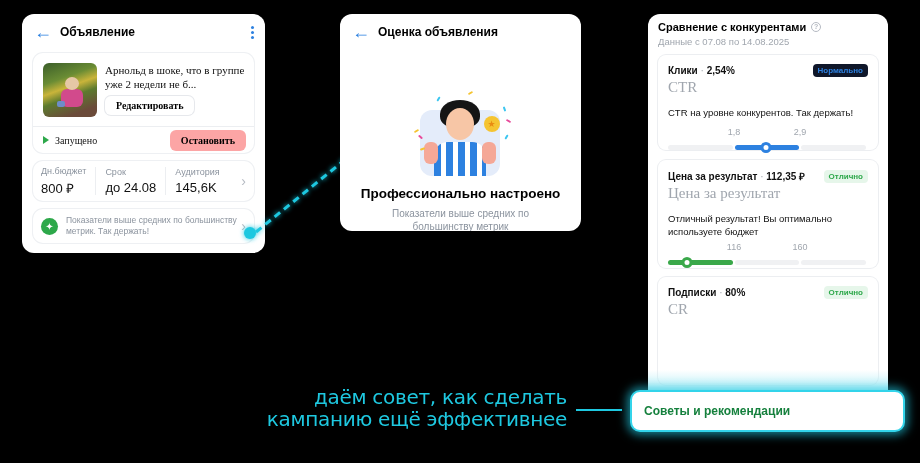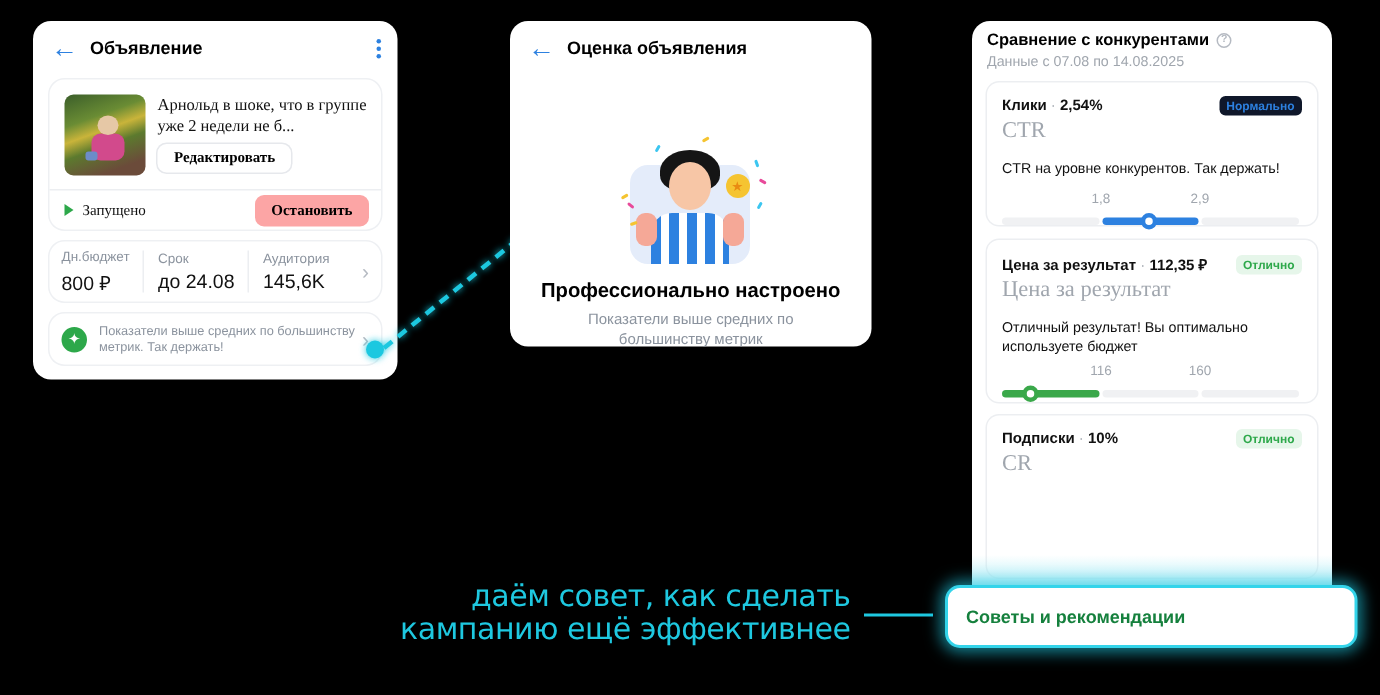--- a/index.html
+++ b/index.html
@@ -239,21 +239,21 @@
       <span class="seg active-green" style="left:0;width:65px"></span>
       <span class="seg" style="left:67px;width:64px"></span>
       <span class="seg" style="left:133px;width:65px"></span>
       <span class="knob green" style="left:19px"></span>
     </div>
   </div>
 
   <div class="metric m3">
     <div class="m-head">
       <span class="m-name">
-        <span>Подписки</span><span class="dot"> · </span><span>10%</span>
+        <span>Подписки</span><span class="dot"> · </span><span>80%</span>
       </span>
       <span class="badge great">Отлично</span>
     </div>
     <div class="m-sub">CR</div>
   </div>
 </div>
 
 <div class="caption">
   <div>даём совет, как сделать</div>
   <div>кампанию ещё эффективнее</div>

